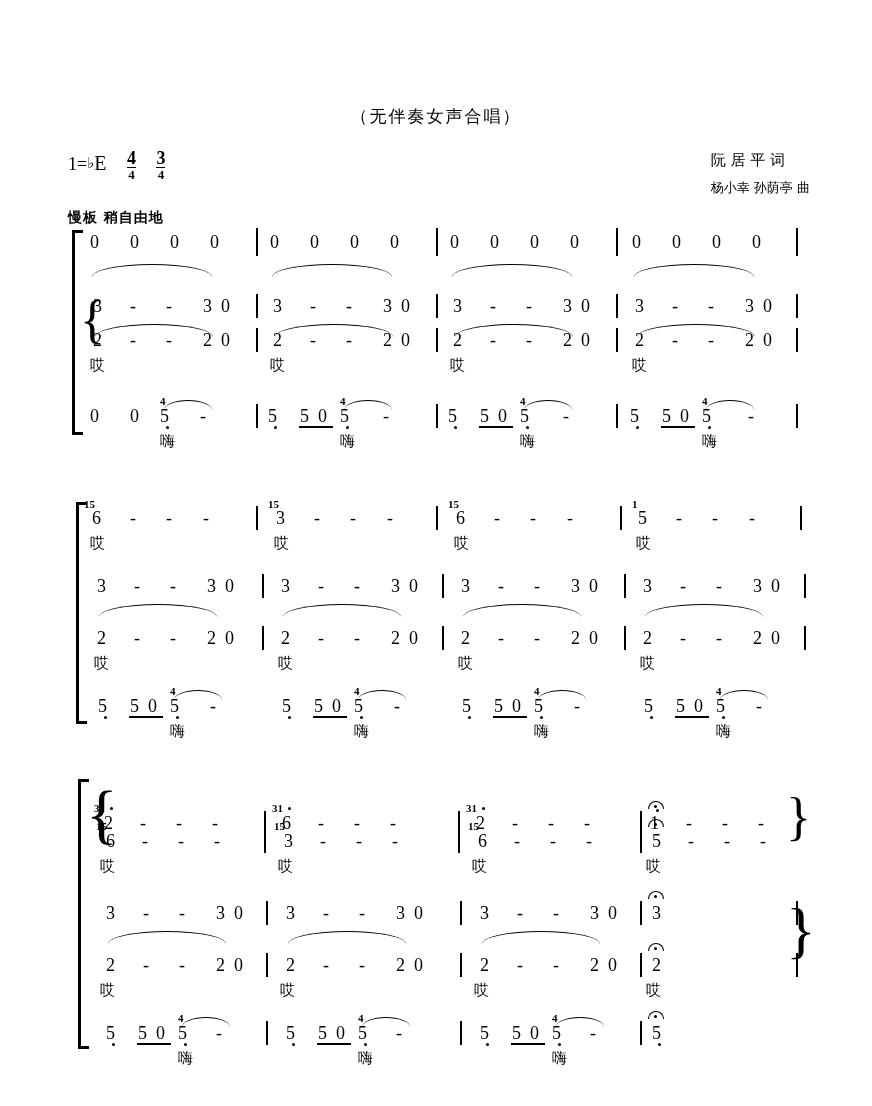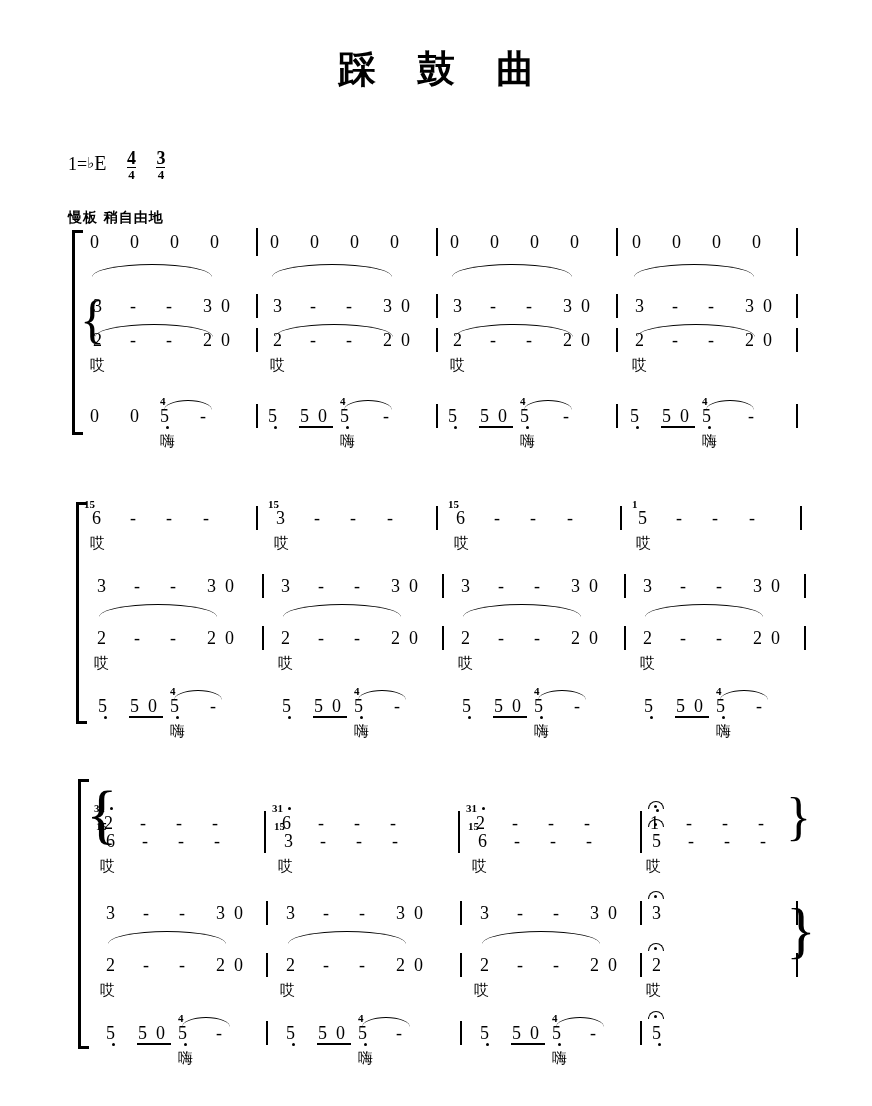--- a/index.html
+++ b/index.html
@@ -193,34 +193,38 @@
     width: 3px; height: 3px;
     background: #000;
     border-radius: 50%;
   }
 </style>
 </head>
 <body>
 
 <div id="page">
 
-  <div class="title">踩 鼓 曲</div>
+  <div class="subtitle">（无伴奏女声合唱）</div>
 
   <div class="keysig">
     <span>1=</span><span class="flat">♭</span><span class="big">E</span>
     <span class="meter">
       <span class="num">4</span>
       <span class="den">4</span>
     </span>
     <span class="meter">
       <span class="num">3</span>
       <span class="den">4</span>
     </span>
   </div>
 
+  <div class="credits">
+    <div>阮  居  平 词</div>
+    <div class="small">杨小幸 孙荫亭 曲</div>
+  </div>
 
   <div class="tempo">慢板 稍自由地</div>
 
   <div class="system" id="sys1">
     <div class="sysbar" style="left:72px; top:2px; height:205px;"></div>
 
     <div class="row" style="top:4px;">
       <span class="cell num" style="left:90px;">0</span>
       <span class="cell num" style="left:130px;">0</span>
       <span class="cell num" style="left:170px;">0</span>

